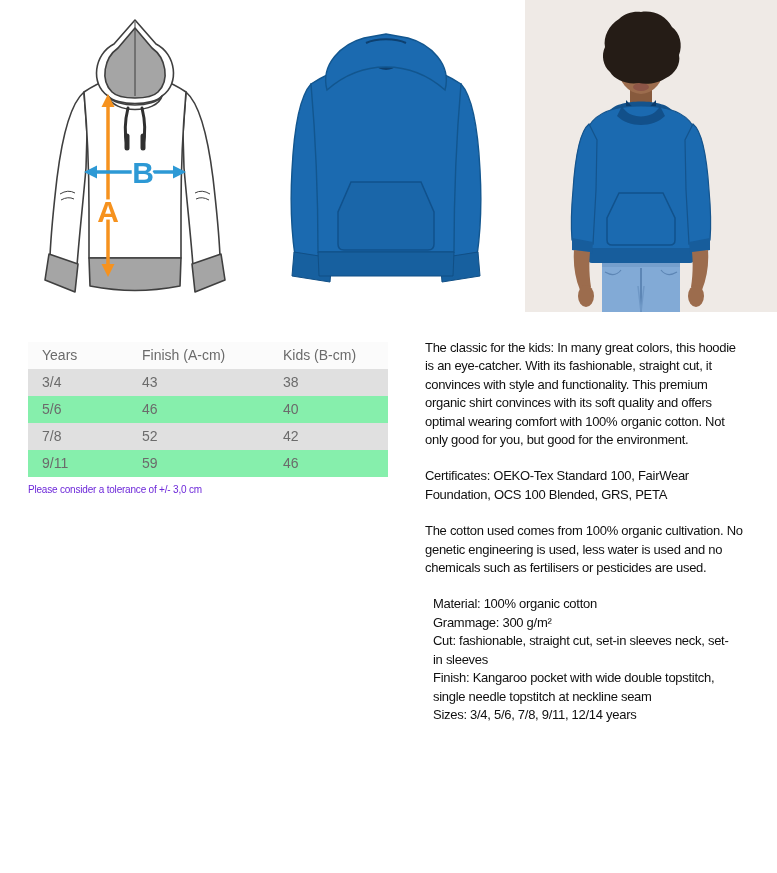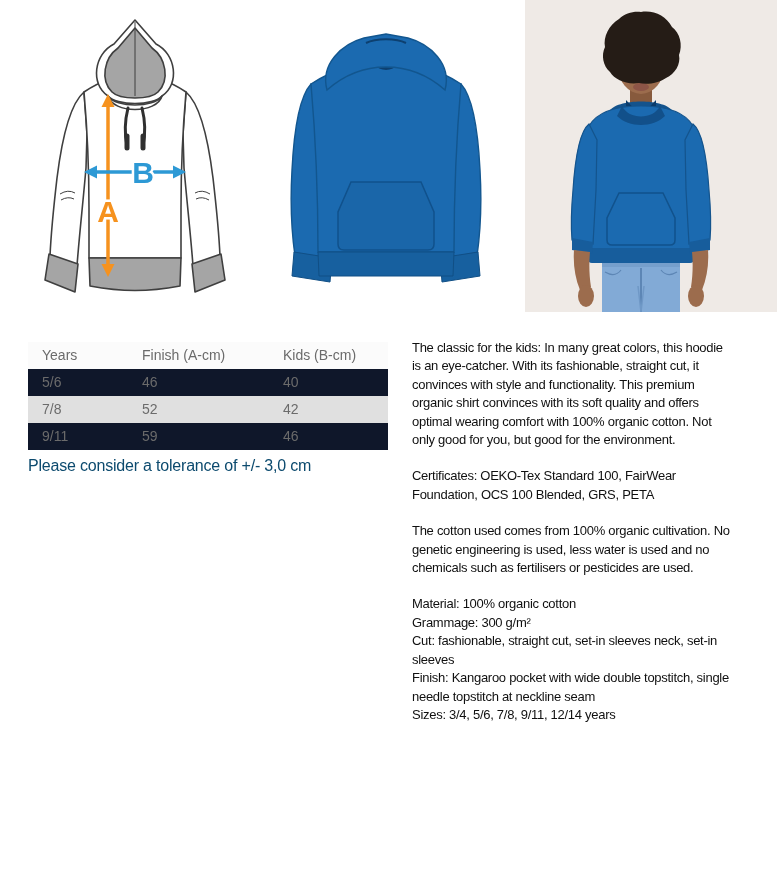--- a/index.html
+++ b/index.html
@@ -13,33 +13,33 @@
 
   
   .media-row { position:absolute; top:0; left:0; width:777px; height:312px; }
   .fig { position:absolute; }
   .fig svg { display:block; width:100%; height:100%; }
   .fig-diagram { left:30px; top:8px;  width:215px; height:295px; }
   .fig-flat    { left:258px; top:10px; width:255px; height:295px; }
   .fig-photo   { left:525px; top:0;   width:252px; height:312px; }
 
   
-  .content { position:absolute; top:342px; left:28px; display:flex; gap:24px; align-items:flex-start; }
+  .content { position:absolute; top:342px; left:28px; display:flex; gap:37px; align-items:flex-start; }
 
   .left-col { width:360px; }
   table.size-table { width:360px; border-collapse:collapse; font-size:14px; color:#6b6b6b; table-layout:fixed; }
   .size-table th { font-weight:400; text-align:left; padding:5px 0 6px 14px; background:#fbfbfb; }
   .size-table td { padding:5px 0 6px 14px; }
   .size-table tr.row-gray td  { background:#e0e0e0; }
-  .size-table tr.row-light td { background:#0f172a; }
-  .tolerance-note { margin-top:7px; font-size:16px; color:#0c4a6e; letter-spacing:-0.2px; }
+  .size-table tr.row-light td { background:#86efac; }
+  .tolerance-note { margin-top:7px; font-size:10px; color:#6d28d9; letter-spacing:-0.2px; }
 
   .right-col { width:318px; margin-top:-3px; font-size:13px; line-height:18.4px; color:#101010; letter-spacing:-0.28px; }
   .right-col p { margin:0 0 18px 0; }
-  .right-col .specs { margin:0; }
+  .right-col .specs { margin:8px; }
 </style>
 </head>
 <body>
 
 <div class="page">
 
   <div class="media-row">
 
     <figure class="fig fig-diagram">
       <svg viewBox="0 0 215 295">
@@ -175,20 +175,25 @@
             <col style="width:119px">
           </colgroup>
         <thead>
           <tr>
             <th>Years</th>
             <th>Finish (A-cm)</th>
             <th>Kids (B-cm)</th>
           </tr>
         </thead>
         <tbody>
+          <tr class="row-gray">
+            <td>3/4</td>
+            <td>43</td>
+            <td>38</td>
+          </tr>
           <tr class="row-light">
             <td>5/6</td>
             <td>46</td>
             <td>40</td>
           </tr>
           <tr class="row-gray">
             <td>7/8</td>
             <td>52</td>
             <td>42</td>
           </tr>

